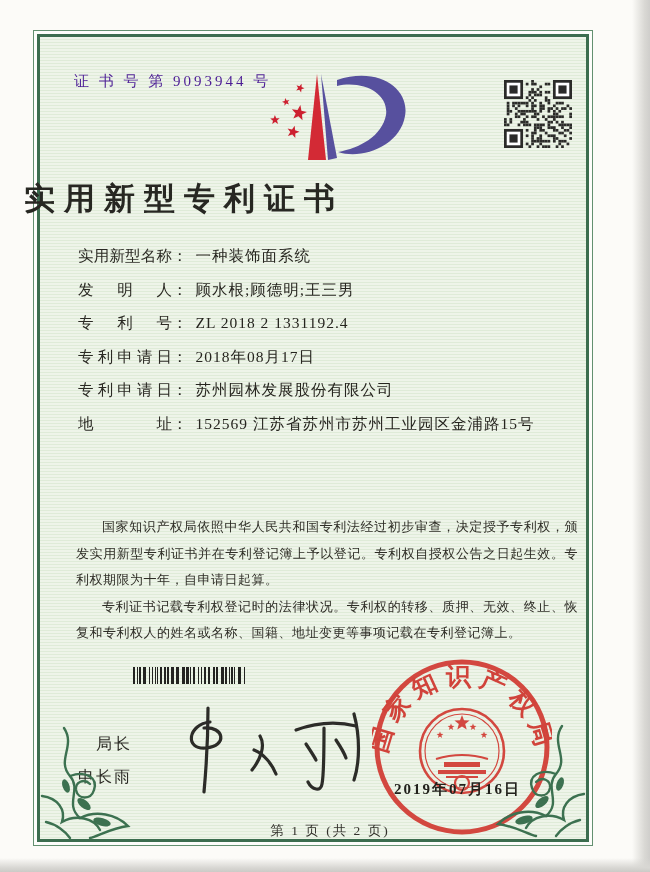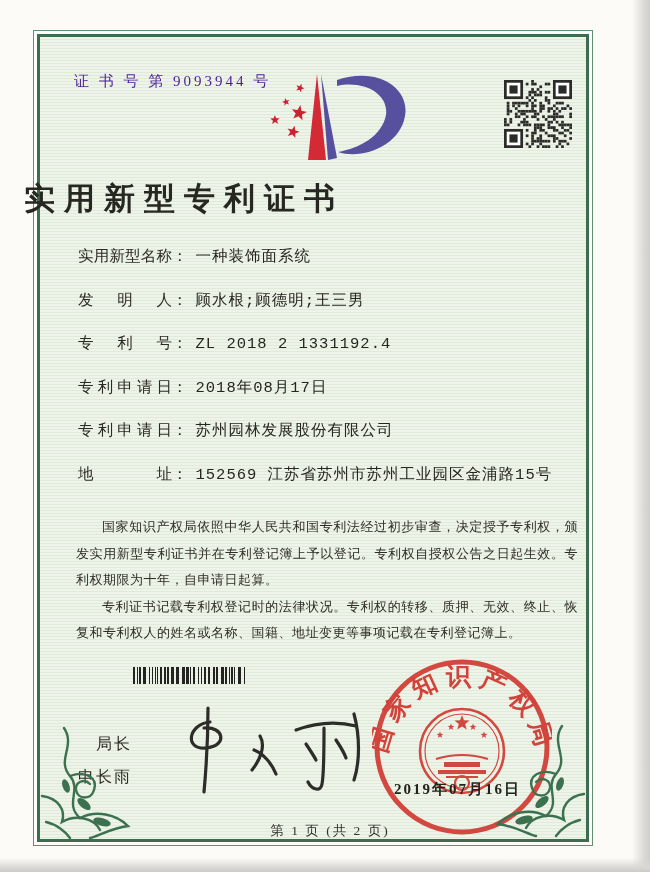--- a/index.html
+++ b/index.html
@@ -22,21 +22,21 @@
 
   .cert-no{position:absolute;left:74px;top:72px;font-size:15px;letter-spacing:3px;color:#4c1d95;}
 
   .logo{position:absolute;left:258px;top:68px;width:180px;height:108px;}
   .qr{position:absolute;left:504px;top:80px;width:68px;height:68px;}
 
   .title{position:absolute;left:0;top:178px;width:626px;
     font-size:31px;font-weight:bold;letter-spacing:9px;color:#272722;margin-left:24px;}
 
   .fields{position:absolute;left:78px;top:246px;width:500px;font-size:15.5px;}
-  .frow{height:26px;margin-bottom:17.5px;position:relative;white-space:nowrap;font-family:Liberation Mono, monospace;}
+  .frow{height:16px;margin-bottom:17.5px;position:relative;white-space:nowrap;}
   .flabel{display:inline-block;width:94px;text-align:justify;text-align-last:justify;
     vertical-align:bottom;color:#2b2a24;}
   .fsep{margin-right:8px;}
   .fvalue{letter-spacing:1px;}
   .frow .second{position:absolute;left:272px;top:0;}
 
   .body-text{position:absolute;left:76px;top:514px;width:502px;
     font-size:13px;line-height:26.5px;text-align:justify;letter-spacing:0.5px;color:#2e2d26;}
   .body-text p{margin:0;text-indent:2em;}
 

